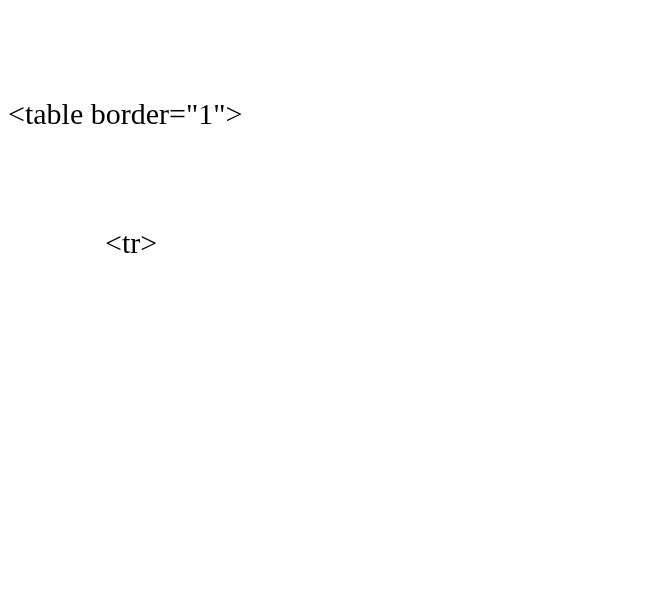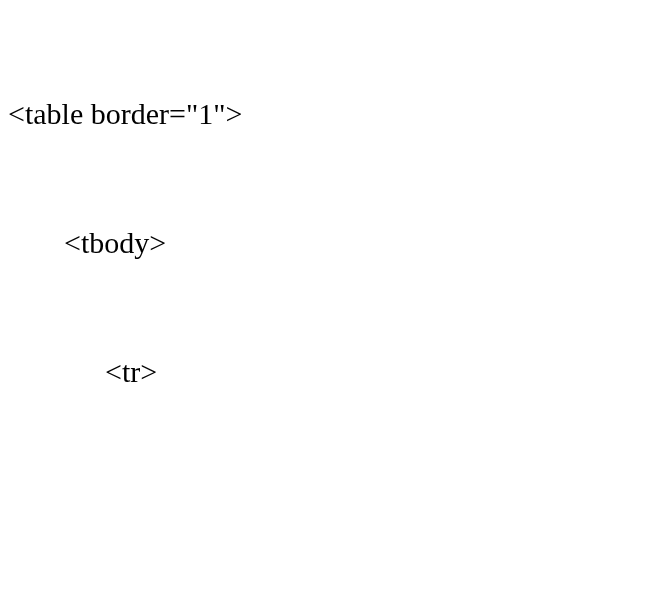--- a/index.html
+++ b/index.html
@@ -24,21 +24,20 @@
   .ind0 { padding-left: 0; }
   .ind1 { padding-left: 56px; }
   .ind2 { padding-left: 97px; }
   .ind3 { padding-left: 177px; }
 </style>
 </head>
 <body>
 
 <div class="code">
   <div class="line ind0">&lt;table border="1"&gt;</div>
-  <div class="line ind1">&lt;tbody&gt;</div>
   <div class="line ind2">&lt;tr&gt;</div>
   
   
   
   
   
   
   
   
   

